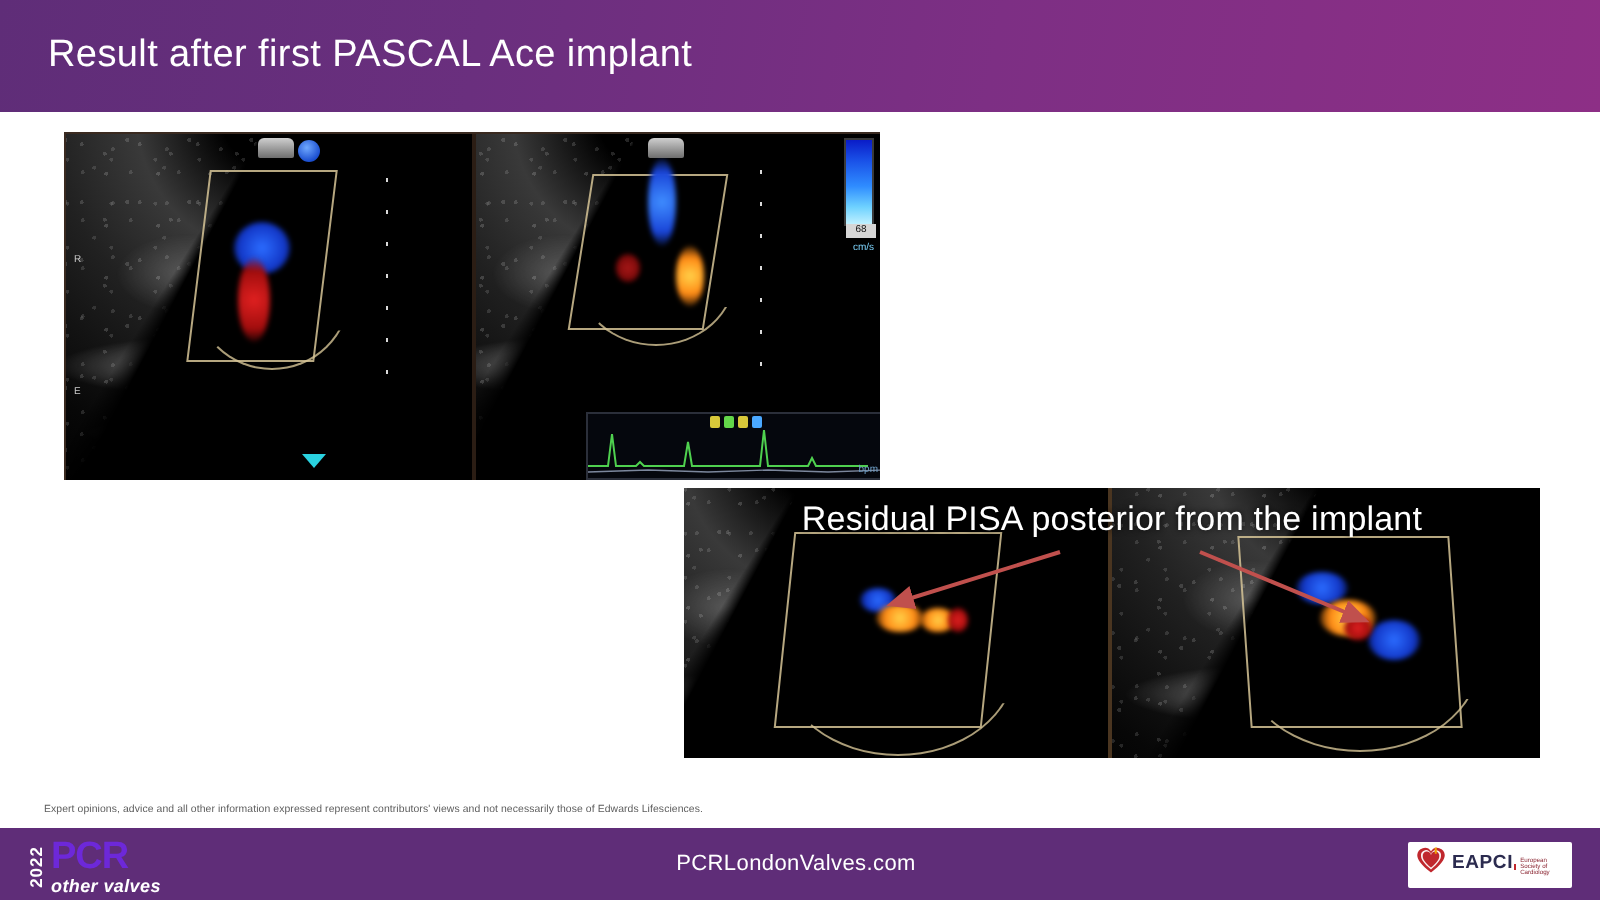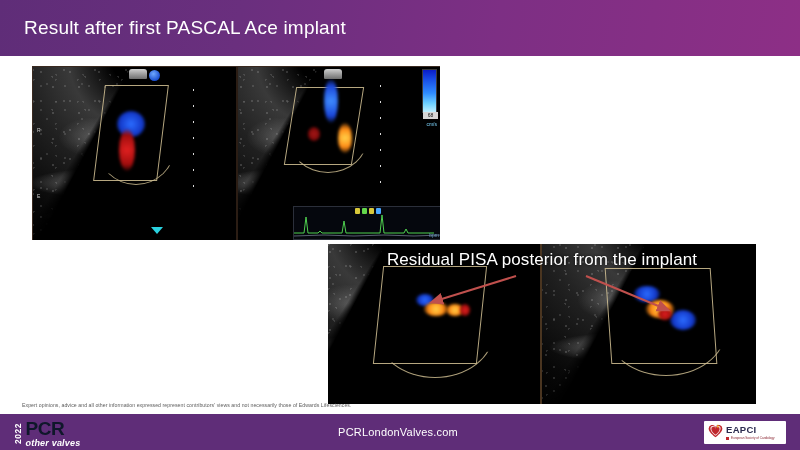--- a/index.html
+++ b/index.html
@@ -47,22 +47,22 @@
     overflow: hidden;
   }
   .echo-top {
     left: 32px; top: 66px;
     width: 408px; height: 174px;
     border-top: 1px solid #3a2a20;
     border-left: 1px solid #3a2a20;
     box-sizing: border-box;
   }
   .echo-bottom {
-    left: 328px; top: 244px;
-    width: 428px; height: 160px;
+    left: 342px; top: 244px;
+    width: 428px; height: 135px;
   }
 
   .pane {
     position: absolute;
     top: 0; bottom: 0;
     overflow: hidden;
     background: #000;
   }
   .divider-v {
     position: absolute;
@@ -291,21 +291,21 @@
     color: #ffffff;
     font-size: 8.5px;
     font-weight: 700;
     letter-spacing: .5px;
     writing-mode: vertical-rl;
     transform: rotate(180deg);
     line-height: 1;
   }
   .pcr-stack { display: flex; flex-direction: column; line-height: 1; }
   .pcr-main {
-    color: #0f172a;
+    color: #6d28d9;
     font-size: 19px;
     font-weight: 700;
     letter-spacing: -0.5px;
   }
   .pcr-sub {
     color: #ffffff;
     font-size: 9px;
     font-style: italic;
     font-weight: 700;
     letter-spacing: .2px;
@@ -320,21 +320,21 @@
     height: 23px;
     background: #ffffff;
     border-radius: 1px;
     display: flex;
     align-items: center;
     gap: 3px;
     padding: 0 4px;
     box-sizing: border-box;
   }
   .eapci-heart { flex: 0 0 auto; }
-  .eapci-txt { display: flex; flex-direction: column; line-height: 1; }
+  .eapci-txt { display: flex; flex-direction: row; line-height: 1; }
   .eapci-name {
     color: #2b2b4f;
     font-size: 9.5px;
     font-weight: 700;
     letter-spacing: .3px;
   }
   .eapci-sub {
     color: #8a2430;
     font-size: 3.1px;
     margin-top: 2px;

